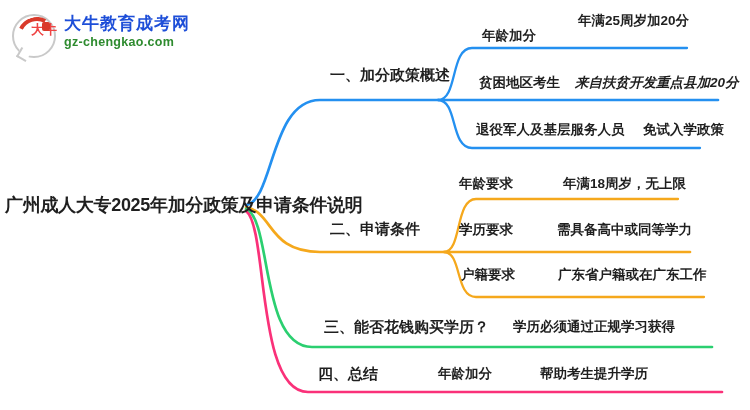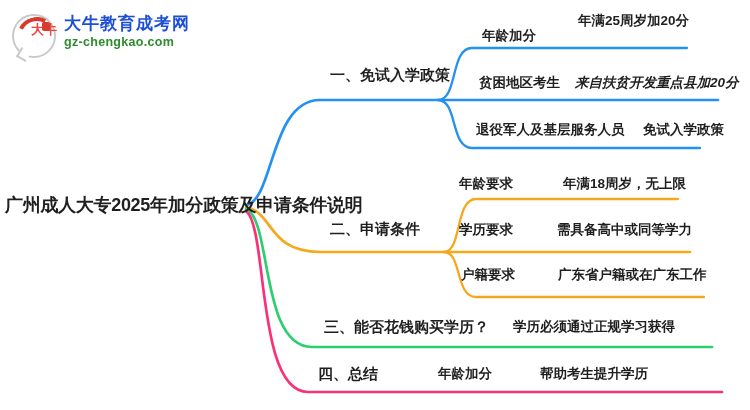--- a/index.html
+++ b/index.html
@@ -69,21 +69,21 @@
       <div class="tail"></div>
     </div>
     <div class="logo-text">
       <div class="logo-title" style="color:#1d4ed8;">大牛教育成考网</div>
       <div class="logo-domain" style="color:#2e8b2f;">gz-chengkao.com</div>
     </div>
   </div>
 
   <div class="node root" style="left:5px;top:196px;">广州成人大专2025年加分政策及申请条件说明</div>
 
-  <div class="node big" style="left:330px;top:66px;">一、免试入学政策</div>
+  <div class="node big" style="left:330px;top:66px;">一、加分政策概述</div>
   <div class="node" style="left:482px;top:27px;">年龄加分</div>
   <div class="node" style="left:578px;top:12px;">年满25周岁加20分</div>
   <div class="node" style="left:479px;top:74px;">贫困地区考生</div>
   <div class="node" style="left:575px;top:74px;font-style:italic;">来自扶贫开发重点县加20分</div>
   <div class="node" style="left:476px;top:121px;">退役军人及基层服务人员</div>
   <div class="node" style="left:643px;top:121px;">免试入学政策</div>
 
   <div class="node big" style="left:330px;top:220px;">二、申请条件</div>
   <div class="node" style="left:459px;top:175px;text-align:center;">年龄要求</div>
   <div class="node" style="left:563px;top:175px;">年满18周岁，无上限</div>

